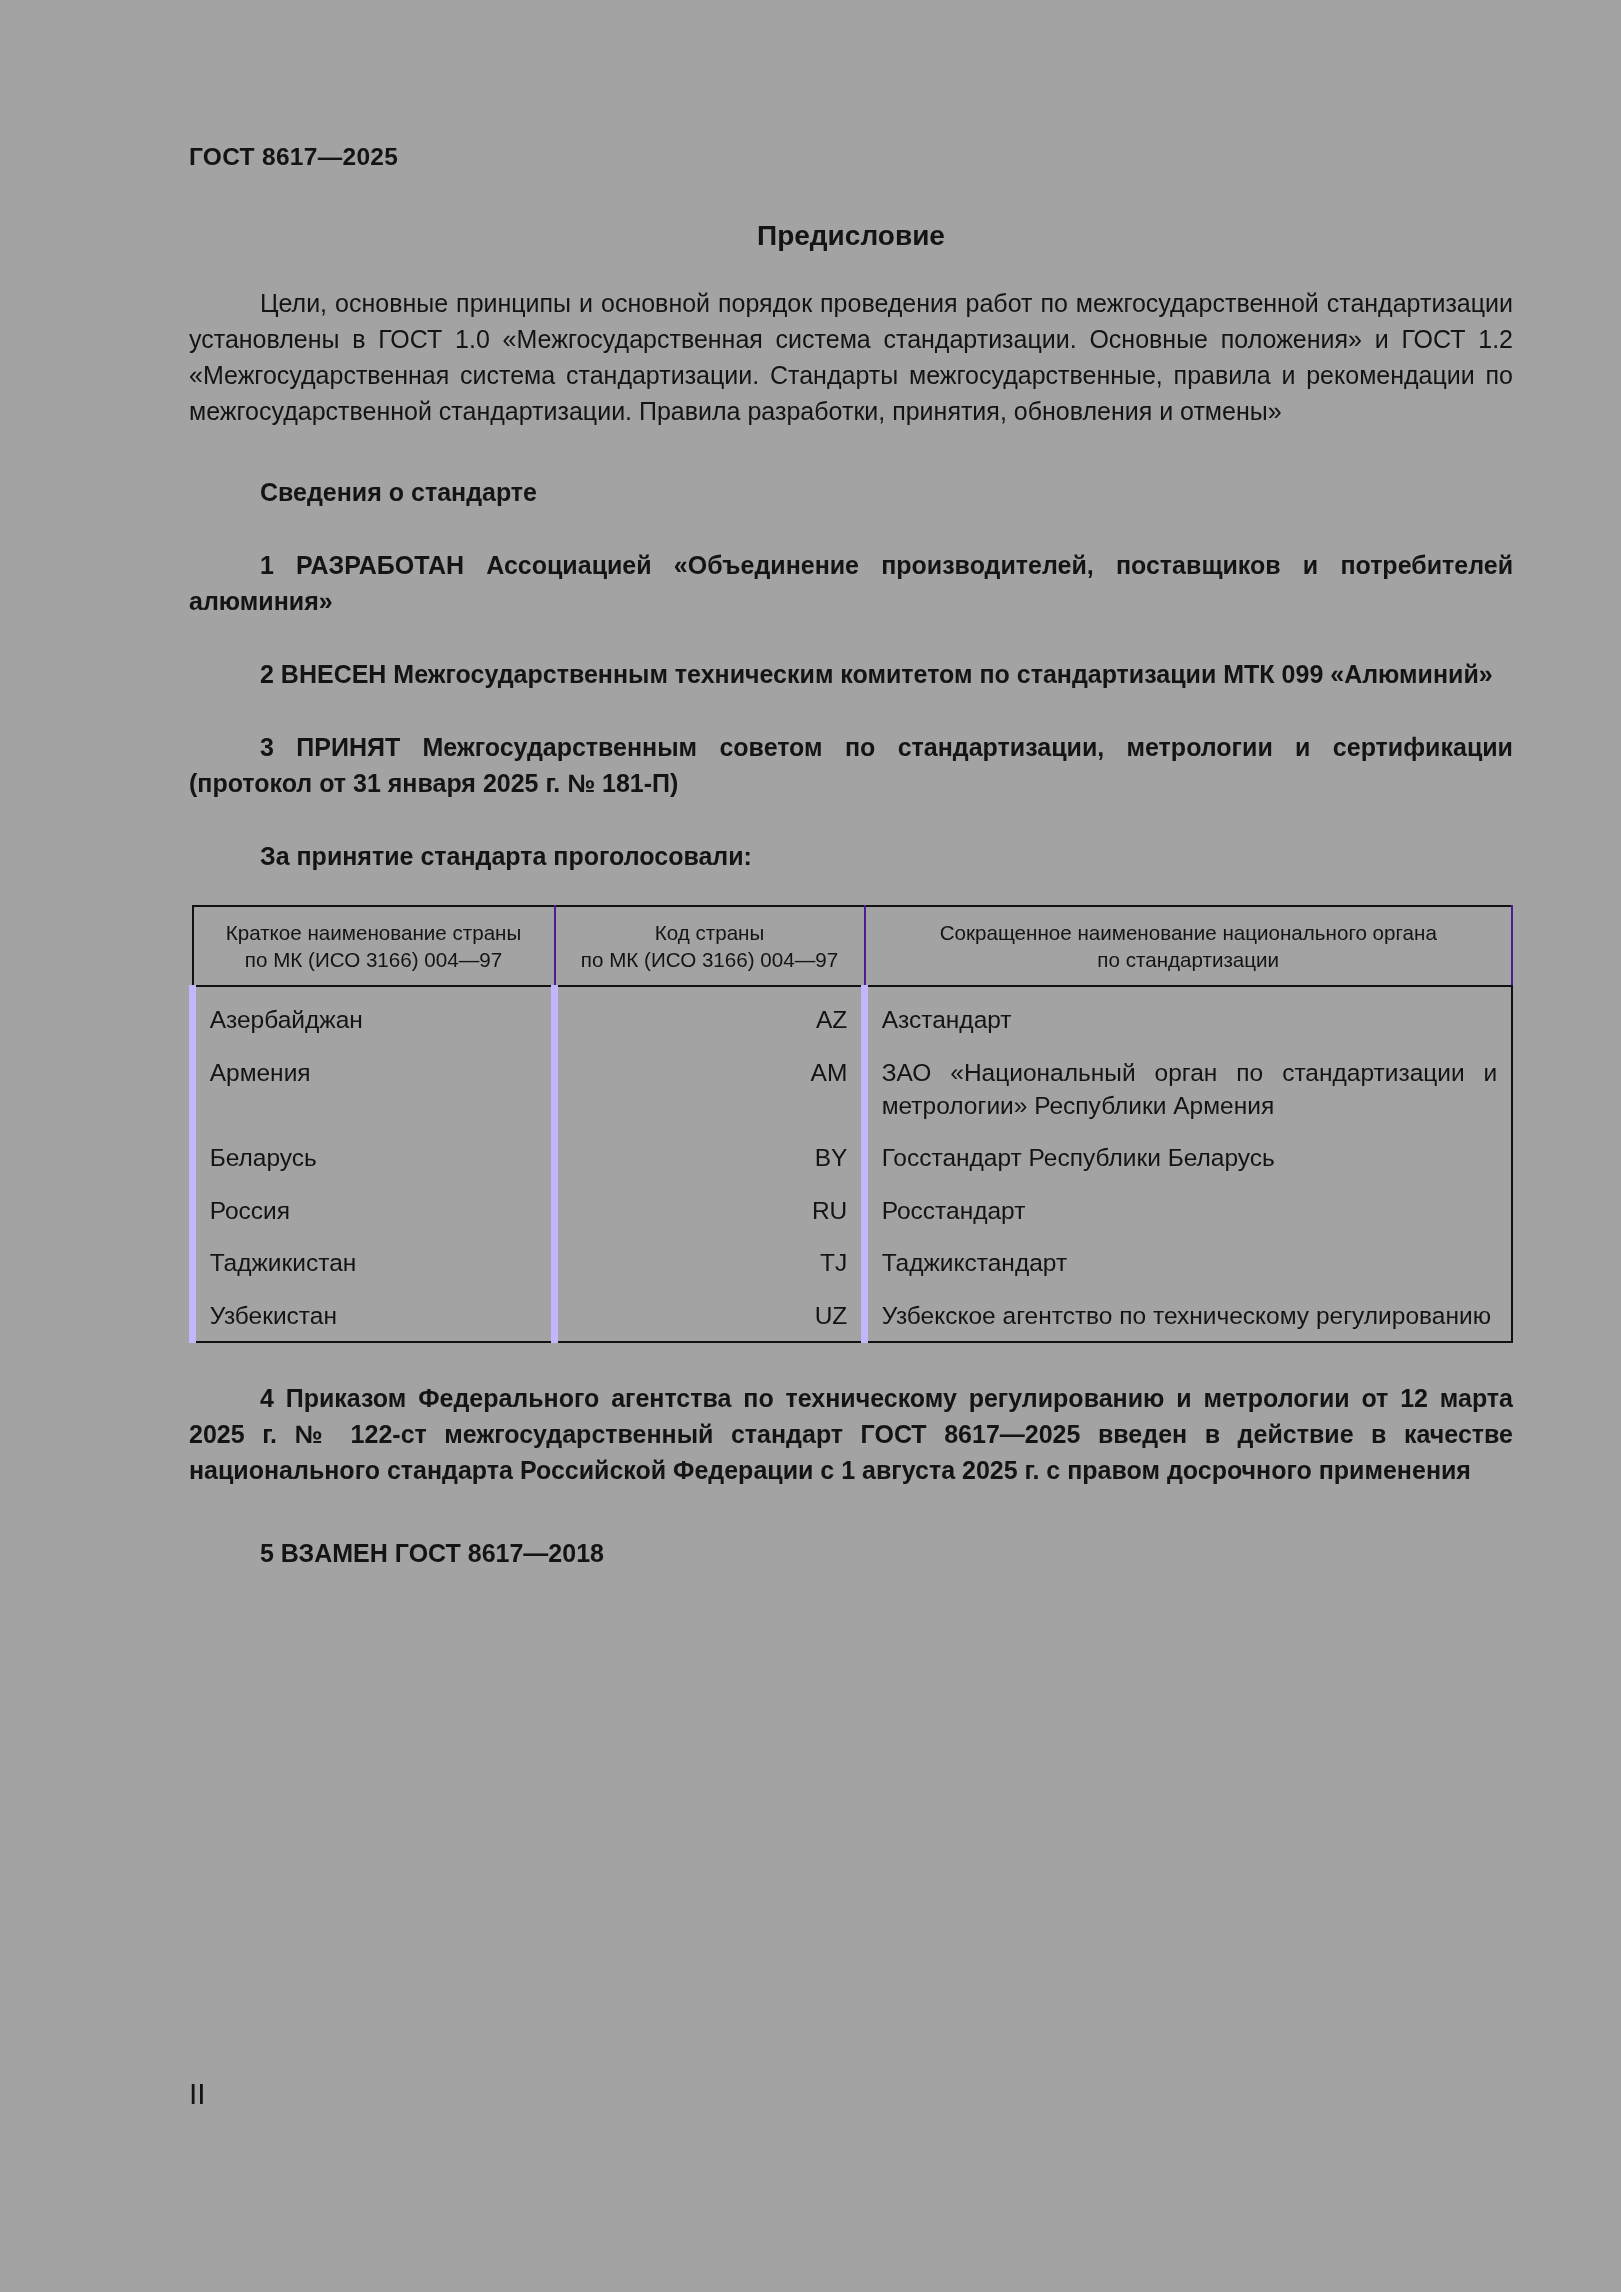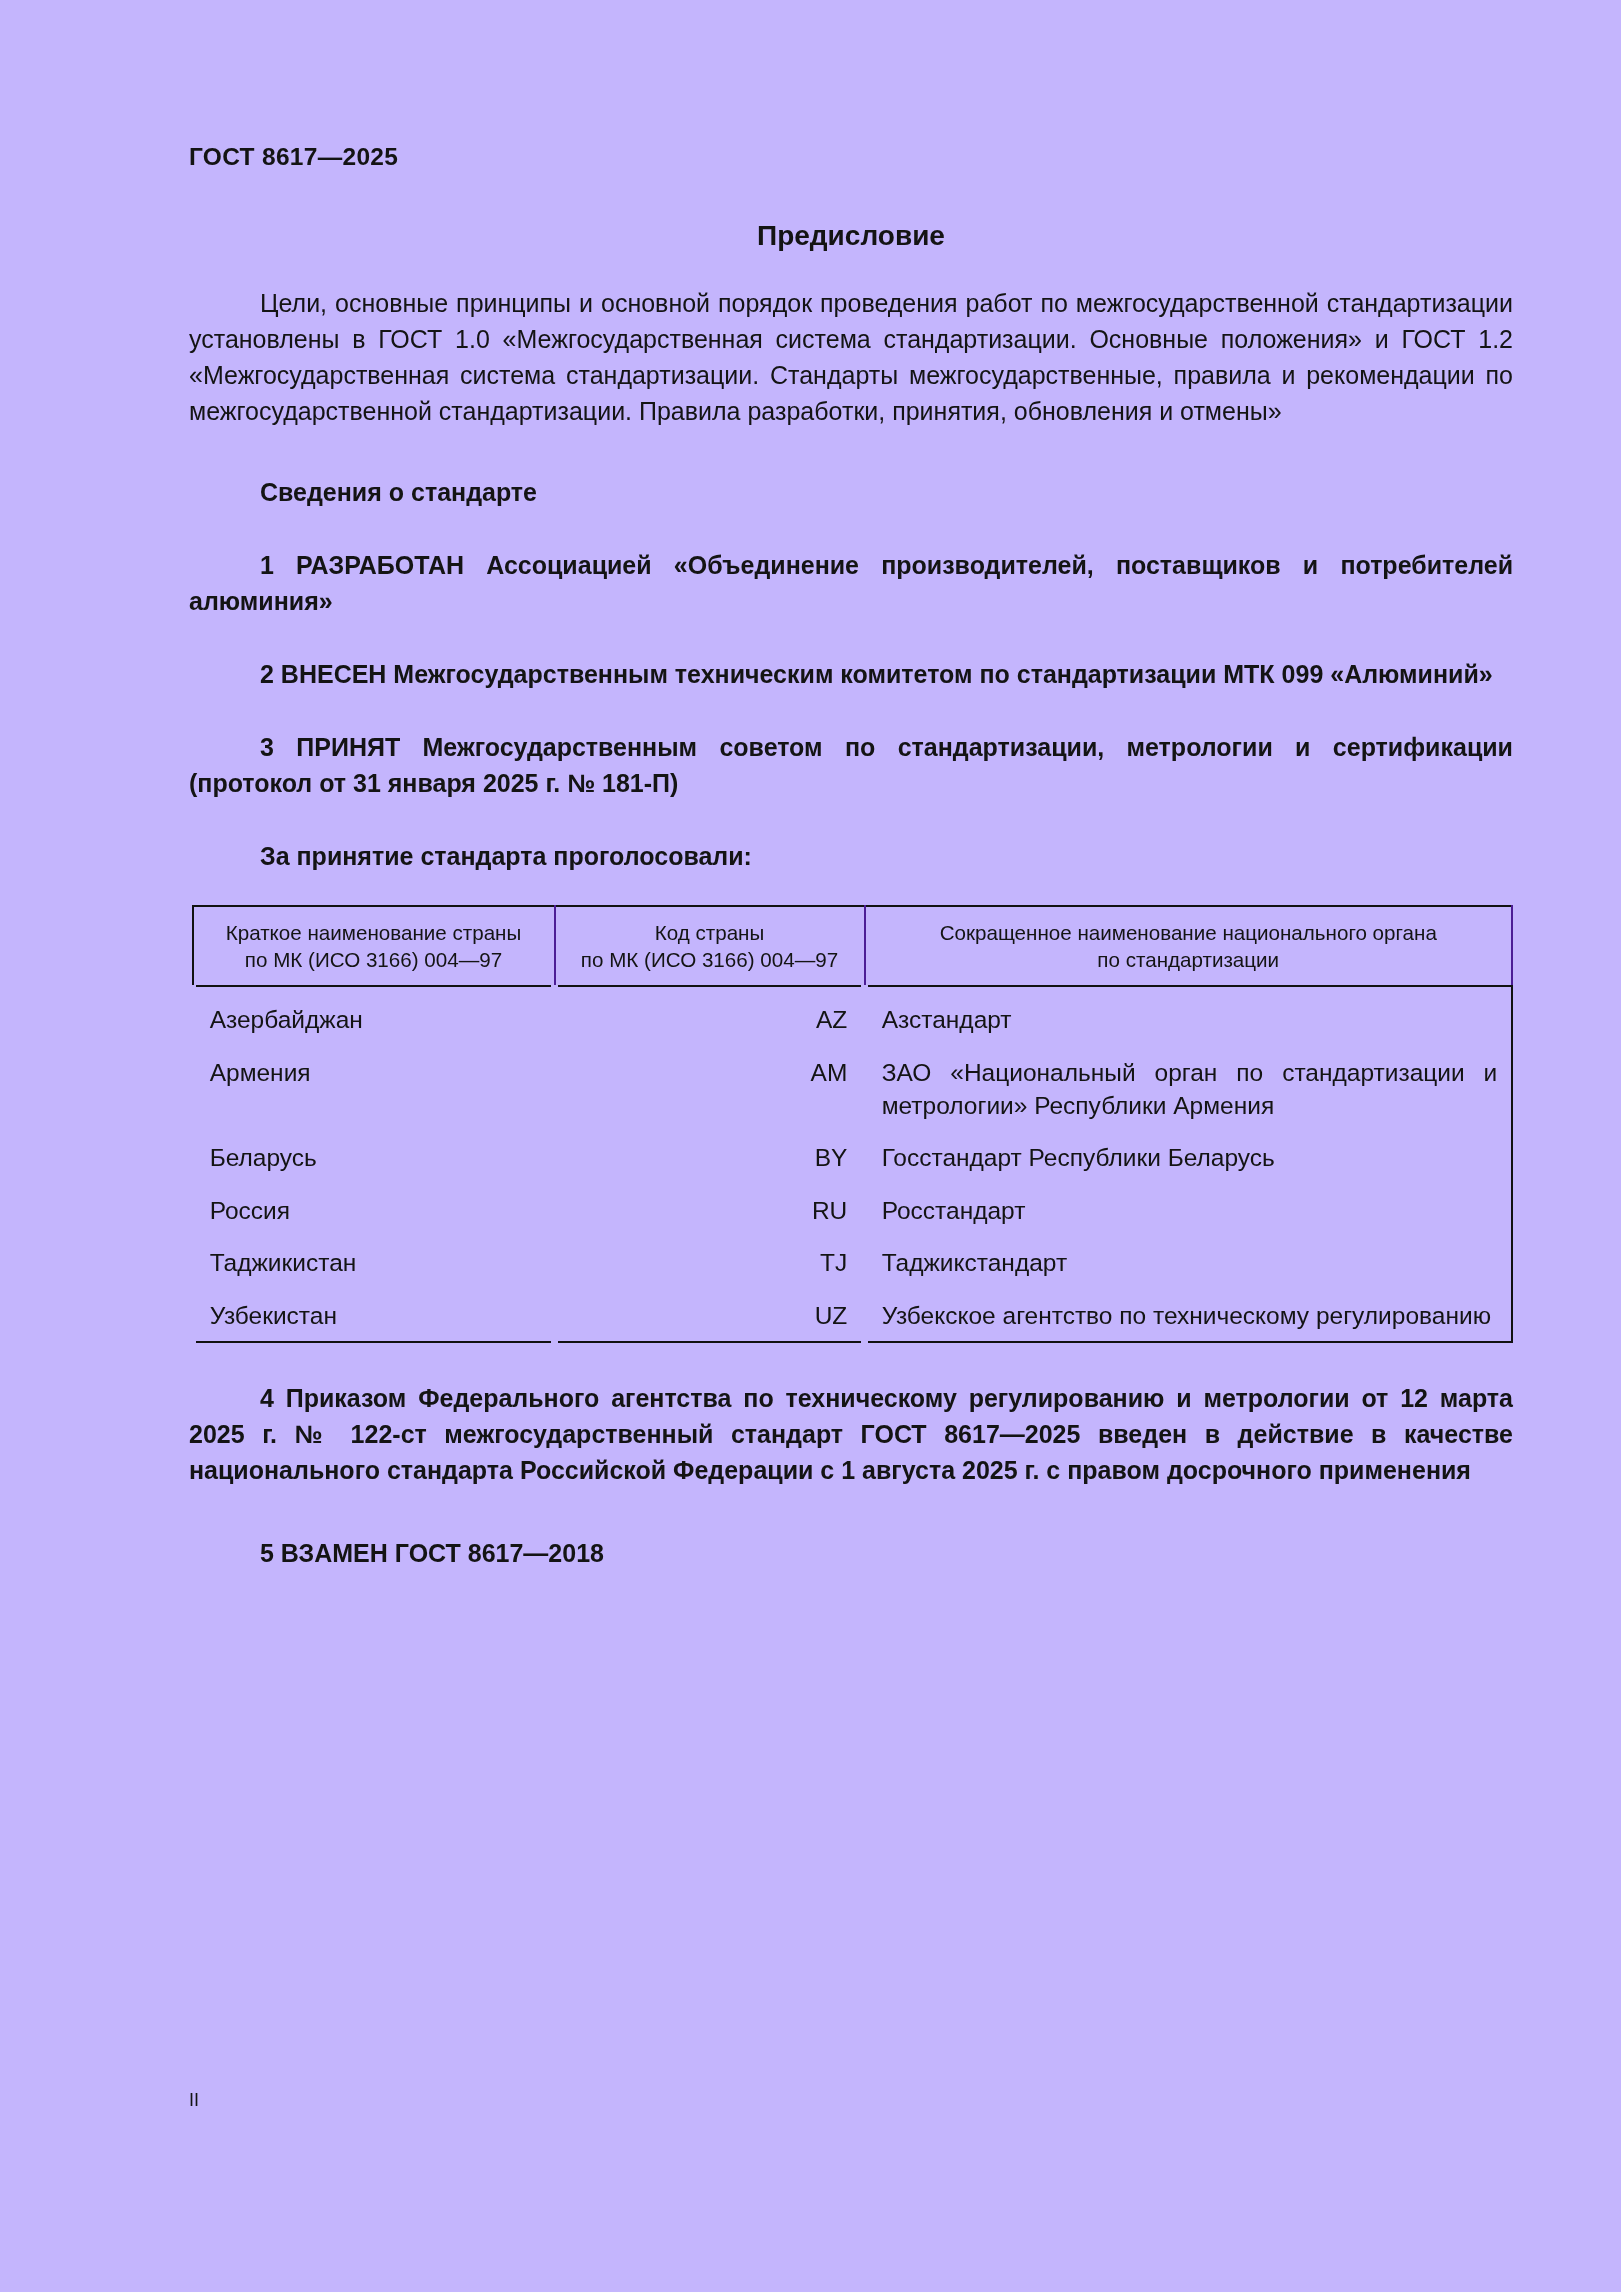--- a/index.html
+++ b/index.html
@@ -4,21 +4,21 @@
 <style>
   html, body {
     margin: 0;
     padding: 0;
     background: #ffffff;
   }
   .page {
     width: 1621px;
     height: 2293px;
     position: relative;
-    background: #c4b5fd;
+    background: #a3a3a3;
     color: #141414;
     font-family: "Liberation Sans", sans-serif;
     padding: 143px 108px 0 189px;
     box-sizing: border-box;
     overflow: hidden;
   }
   .doc-header {
     font-size: 24.5px;
     font-weight: bold;
     letter-spacing: 0.3px;
@@ -72,21 +72,21 @@
     text-align: left;
   }
   .vote-table td:nth-child(2) { text-align: right; }
   .vote-table td:nth-child(3) { text-align: justify; }
   .vote-table tbody tr:first-child td { padding-top: 15.7px; }
 
   .page-number {
     position: absolute;
     left: 189px;
     bottom: 182px;
-    font-size: 18px;
+    font-size: 30px;
   }
 </style>
 </head>
 <body>
 
 <div class="page">
 
   <div class="doc-header">ГОСТ 8617—2025</div>
 
   <div class="doc-title">Предисловие</div>

